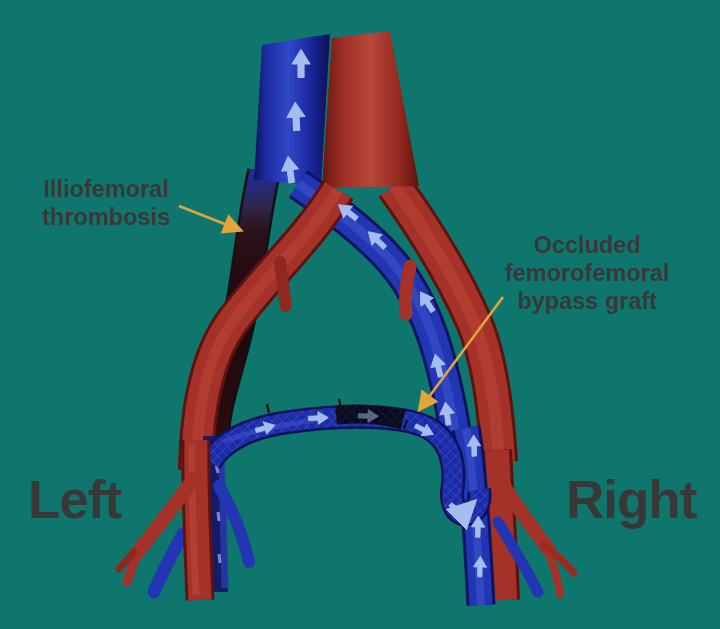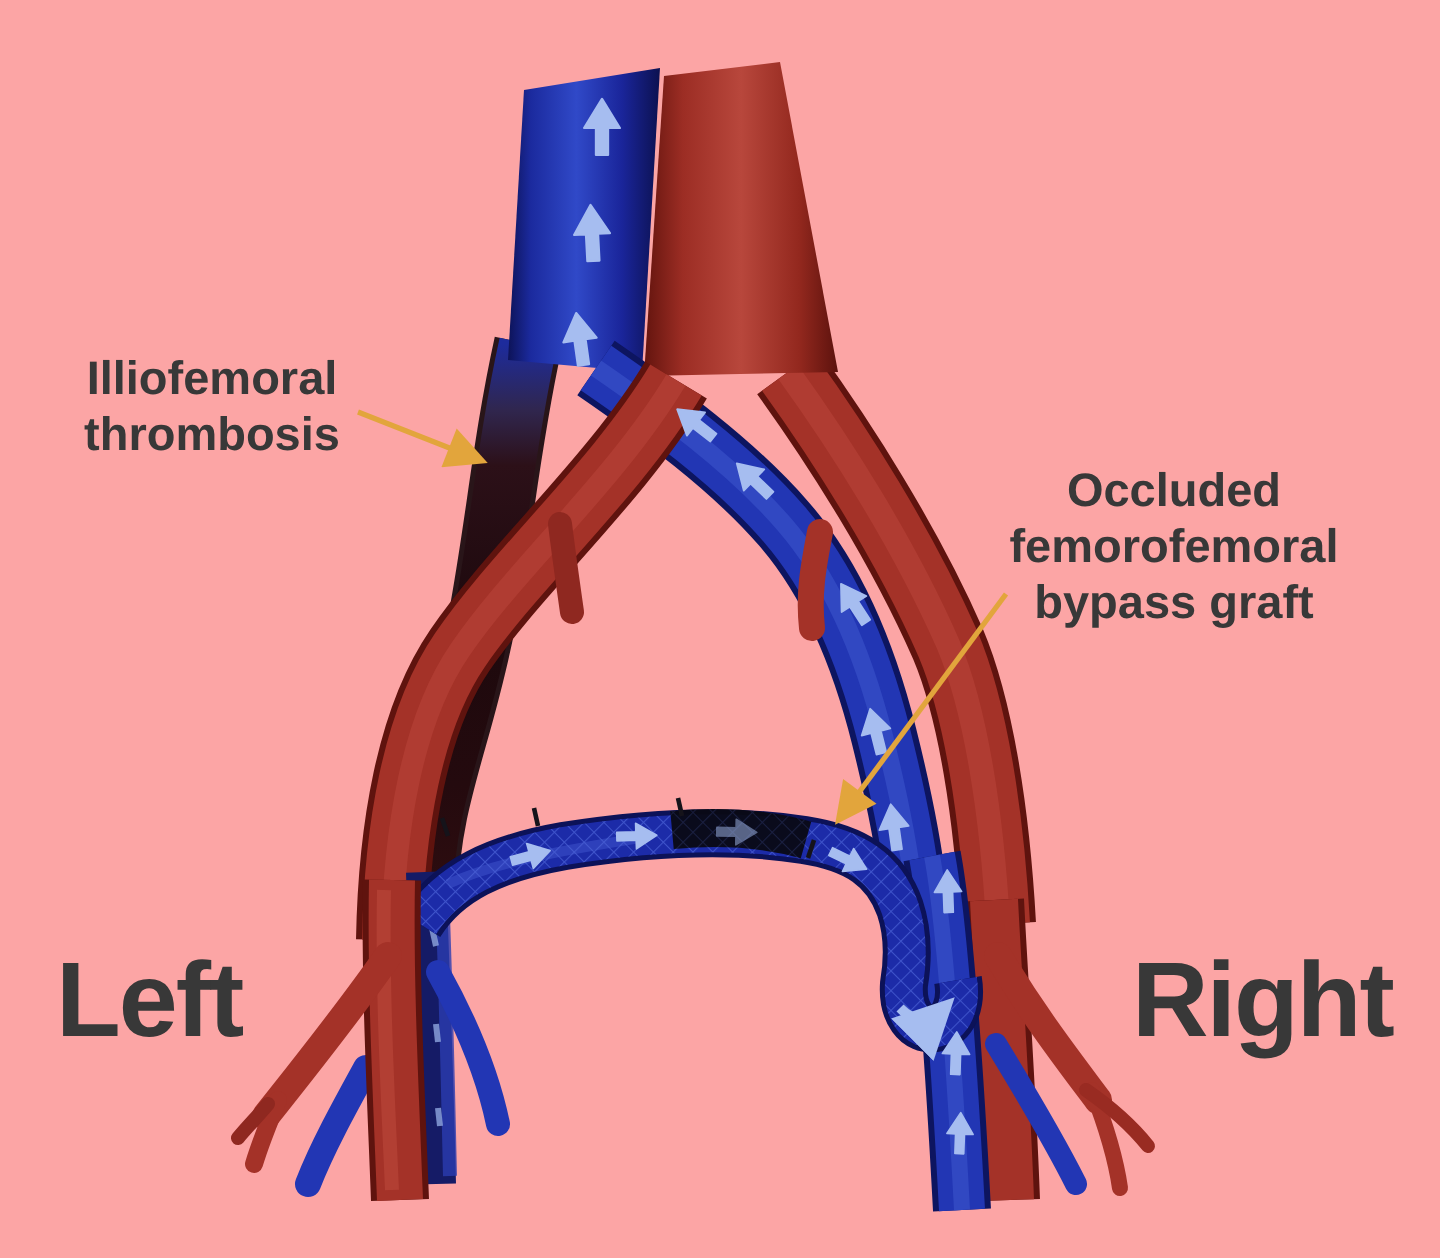--- a/index.html
+++ b/index.html
@@ -1,16 +1,16 @@
 <!DOCTYPE html>
 <html><head>
 <meta charset="utf-8">
 <style>
   html,body{margin:0;padding:0;background:#ffffff;width:720px;height:629px;overflow:hidden;}
-  .stage{position:relative;width:720px;height:629px;background:#fca5a5;}
+  .stage{position:relative;width:720px;height:629px;background:#0f766e;}
   svg{display:block;}
   .lbl{font-family:"Liberation Sans",sans-serif;font-weight:700;font-size:23.5px;}
   .side-lbl{font-family:"Liberation Sans",sans-serif;font-weight:700;font-size:53px;letter-spacing:-1px;}
   .vessel{fill:none;}
 </style>
 </head>
 <body>
 
 <div class="stage">
 <svg width="720" height="629" viewBox="0 0 720 629" xmlns="http://www.w3.org/2000/svg" xmlns:xlink="http://www.w3.org/1999/xlink">

